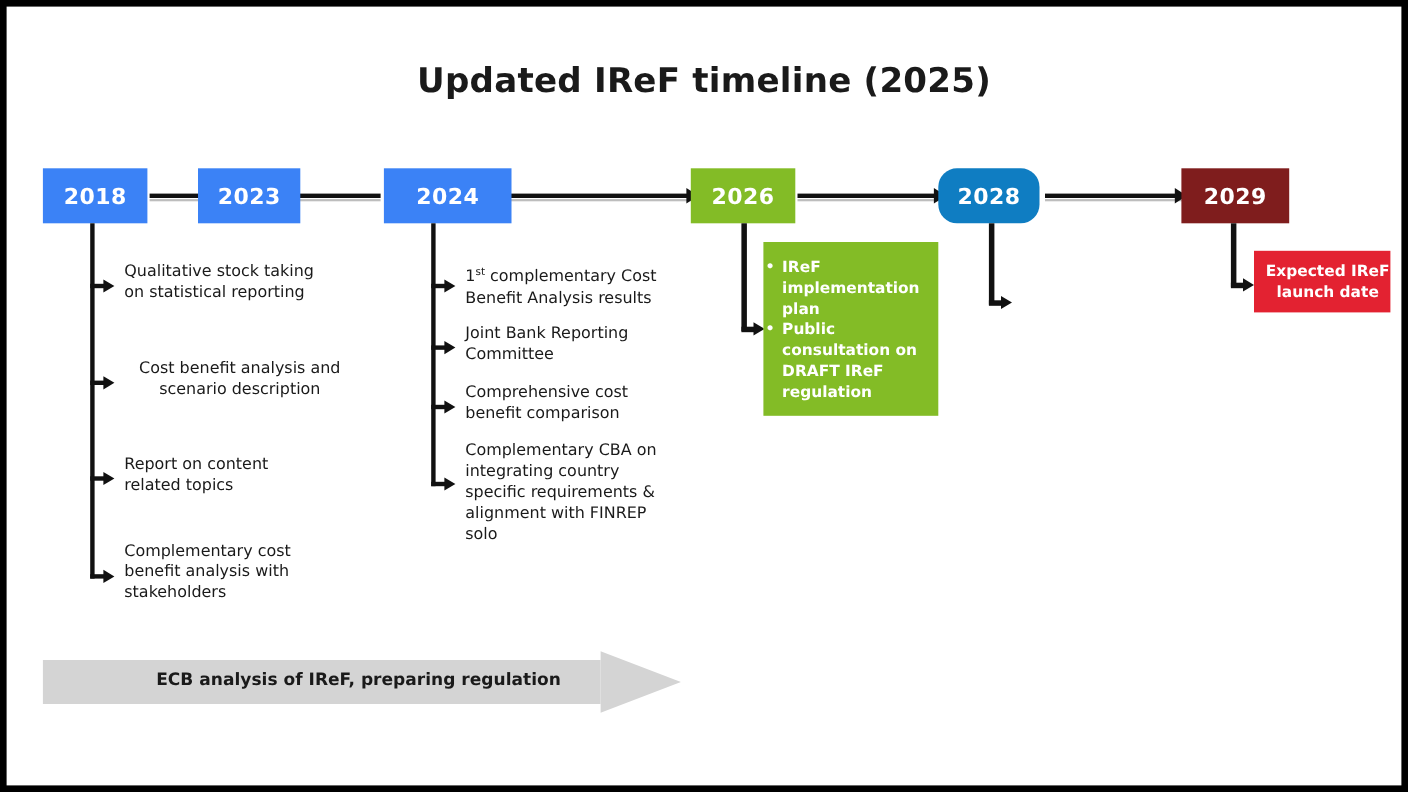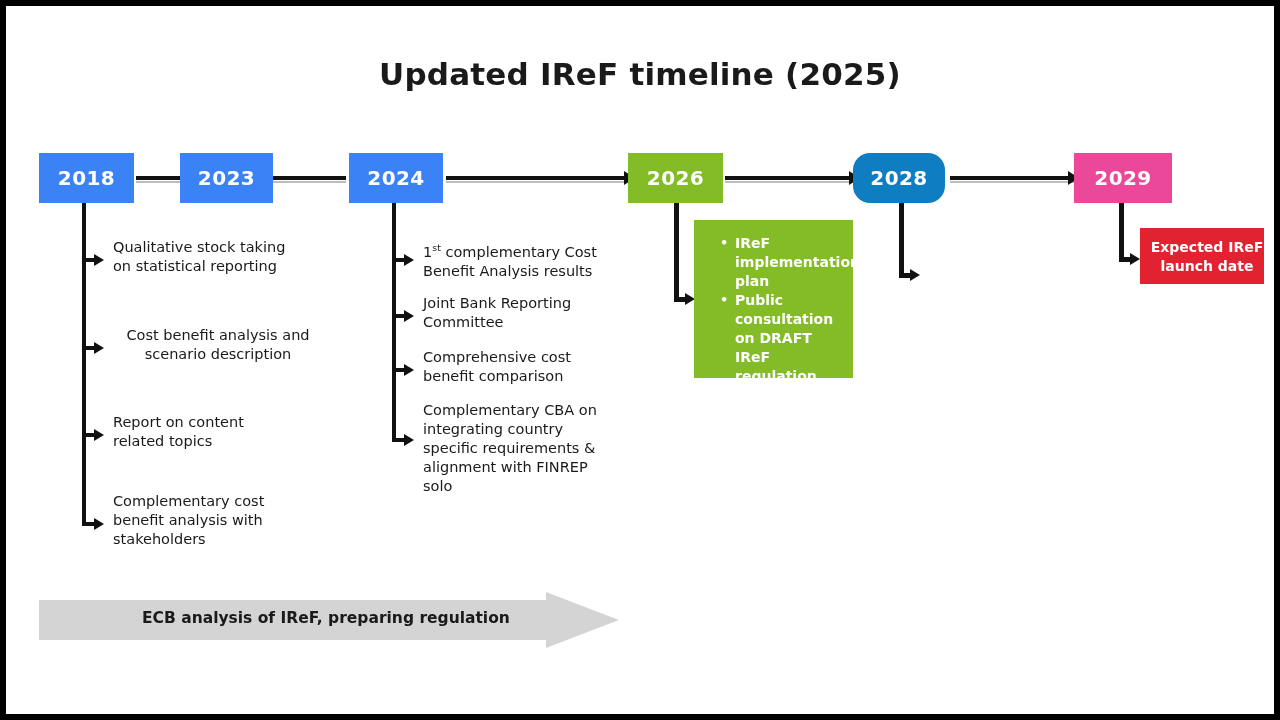--- a/index.html
+++ b/index.html
@@ -63,21 +63,21 @@
     align-items: center;
     justify-content: center;
     color: #ffffff;
     font-size: 20px;
     font-weight: bold;
     letter-spacing: 0.4px;
   }
   .year.black { background: #3b82f6; }
   .year.green { background: #83bc26; }
   .year.blue  { background: #0f7dc2; }
-  .year.red   { background: #ec4899; }
+  .year.red   { background: #7f1d1d; }
 
   
   .vline { position: absolute; background: #111111; width: 4px; }
   .hstub { position: absolute; background: #111111; height: 4px; }
   .arrow-sm {
     position: absolute;
     width: 0; height: 0;
     border-top: 6px solid transparent;
     border-bottom: 6px solid transparent;
     border-left: 10px solid #111111;
@@ -177,21 +177,21 @@
   <div class="rail-shadow" style="left:944px; top:175px; width:130px;"></div>
   <div class="rail" style="left:944px; top:170px; width:130px;"></div>
   <div class="arrowhead-right" style="left:1062px; top:165px;"></div>
 
   <div class="year black" style="left:33px; top:147px; width:95px;">
     <span>2018</span>
   </div>
   <div class="year black" style="left:174px; top:147px; width:93px;">
     <span>2023</span>
   </div>
-  <div class="year black" style="left:343px; top:147px; width:94px;">
+  <div class="year black" style="left:343px; top:147px; width:116px;">
     <span>2024</span>
   </div>
   <div class="year green" style="left:622px; top:147px; width:95px;">
     <span>2026</span>
   </div>
   <div class="year blue" style="left:847px; top:147px; width:92px;border-radius:17px;">
     <span>2028</span>
   </div>
   <div class="year red" style="left:1068px; top:147px; width:98px;">
     <span>2029</span>
@@ -261,21 +261,21 @@
     <span>specific requirements &amp;</span><br>
     <span>alignment with FINREP</span><br>
     <span>solo</span>
   </div>
 
   <div class="vline" style="left:668px; top:197px; width:5px; height:98px;"></div>
   <div class="hstub" style="left:668px; top:291px; width:14px; height:5px;"></div>
   <div class="arrow-sm" style="left:679px; top:287px;"></div>
 
   <div class="callout green" style="left:688px; top:214px; width:159px; height:158px;">
-    <ul style="padding:14px 10px 0 24px;">
+    <ul style="padding:14px 10px 0 0;">
       <li>IReF implementation plan</li>
       <li>Public consultation on DRAFT IReF regulation</li>
     </ul>
   </div>
 
   <div class="vline" style="left:893px; top:197px; width:5px; height:74px;"></div>
   <div class="hstub" style="left:893px; top:267px; width:14px; height:5px;"></div>
   <div class="arrow-sm" style="left:904px; top:263px;"></div>
 
 

